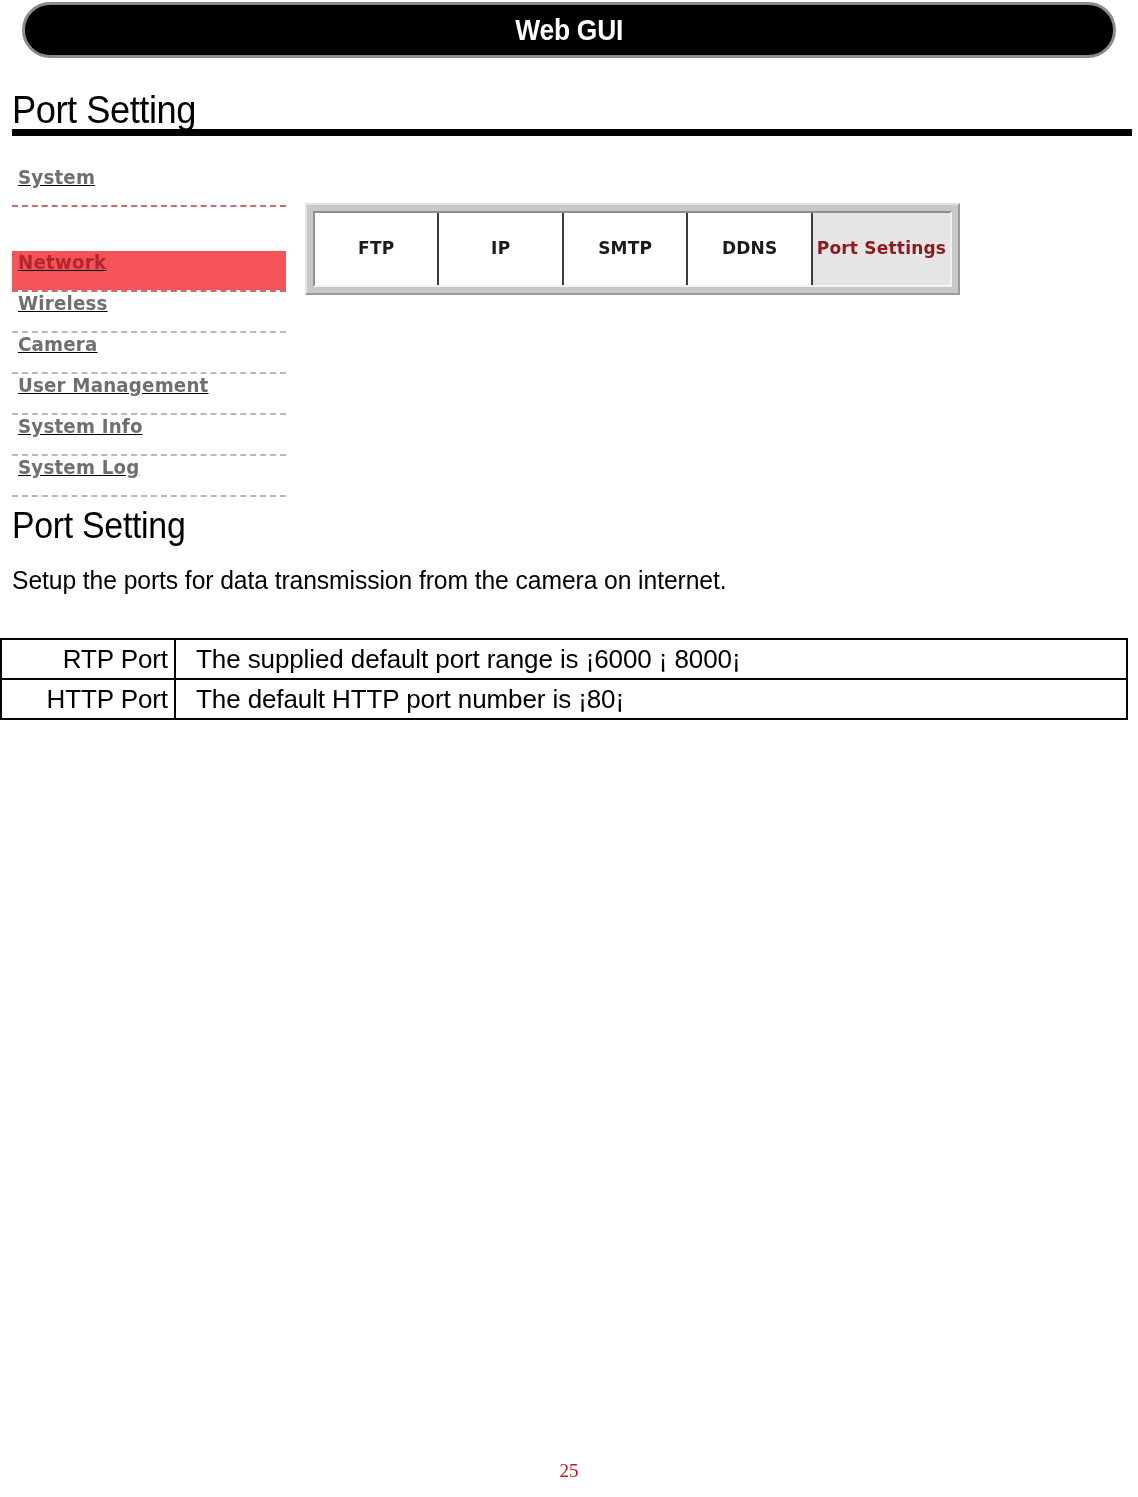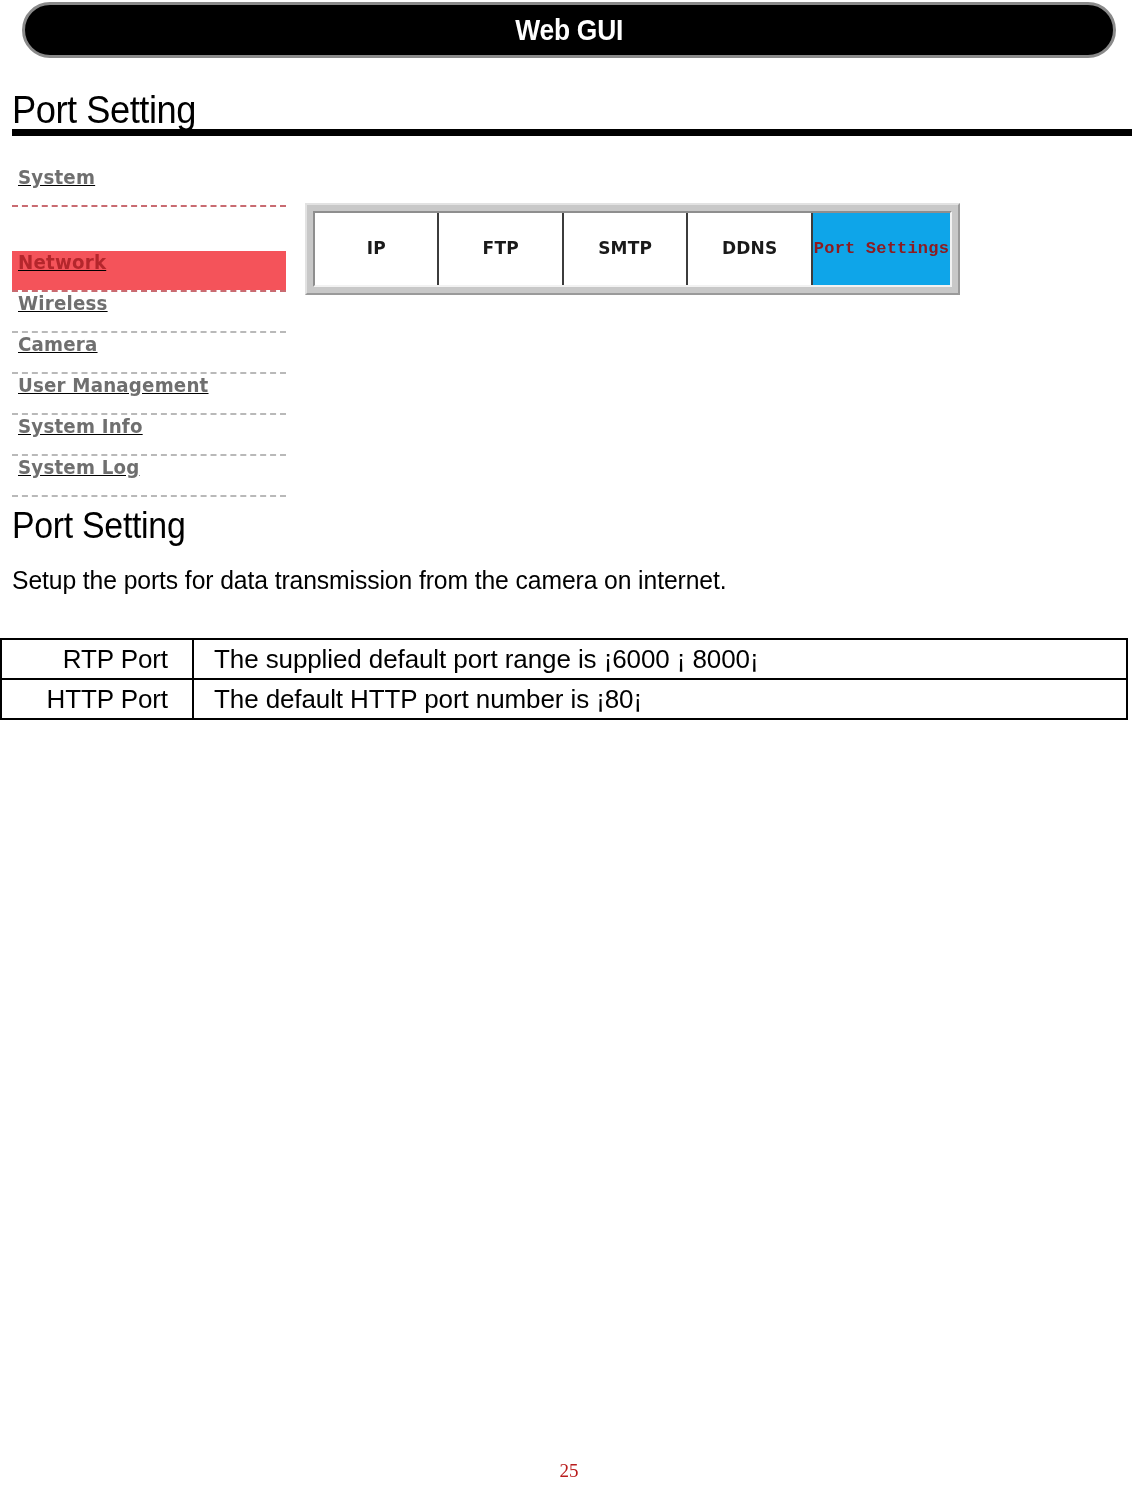--- a/index.html
+++ b/index.html
@@ -151,24 +151,23 @@
     font-size: 17px;
     font-weight: bold;
     color: #1a1a1a;
     line-height: 1.12;
     letter-spacing: 0.2px;
   }
   .tab:last-child {
     border-right: none;
   }
   .tab.active {
-    background: #0ea5e9;
+    background: #e5e5e5;
     color: #8e1b20;
     flex: 1.12 1 0;
-    font-family: Liberation Mono, monospace;
   }
 
   
   .section-title {
     position: absolute;
     left: 12px;
     top: 505px;
     font-family: "Liberation Sans Narrow", "Liberation Sans", sans-serif;
     font-size: 36px;
     font-weight: normal;
@@ -204,21 +203,21 @@
     padding: 0 8px;
     font-family: "Liberation Sans Narrow", "Liberation Sans", sans-serif;
     font-size: 26px;
     letter-spacing: -0.1px;
     vertical-align: middle;
     white-space: nowrap;
   }
   .spec-table td.label-cell {
     width: 158px;
     text-align: right;
-    padding-right: 24px;
+    padding-right: 6px;
   }
   .spec-table td.value-cell {
     text-align: left;
     padding-left: 20px;
   }
 
   
   .page-number {
     position: absolute;
     left: 0;
@@ -276,22 +275,22 @@
 
   <div class="side-item">
     <span class="side-label">System Log</span>
   </div>
   <div class="side-sep"></div>
 
 </div>
 
 <div class="tabbar-outer">
   <div class="tabbar-inner">
+    <div class="tab">FTP</div>
     <div class="tab">IP</div>
-    <div class="tab">FTP</div>
     <div class="tab">SMTP</div>
     <div class="tab">DDNS</div>
     <div class="tab active">Port Settings</div>
   </div>
 </div>
 
 <div class="section-title">Port Setting</div>
 
 <div class="section-desc">Setup the ports for data transmission from the camera on internet.</div>
 

